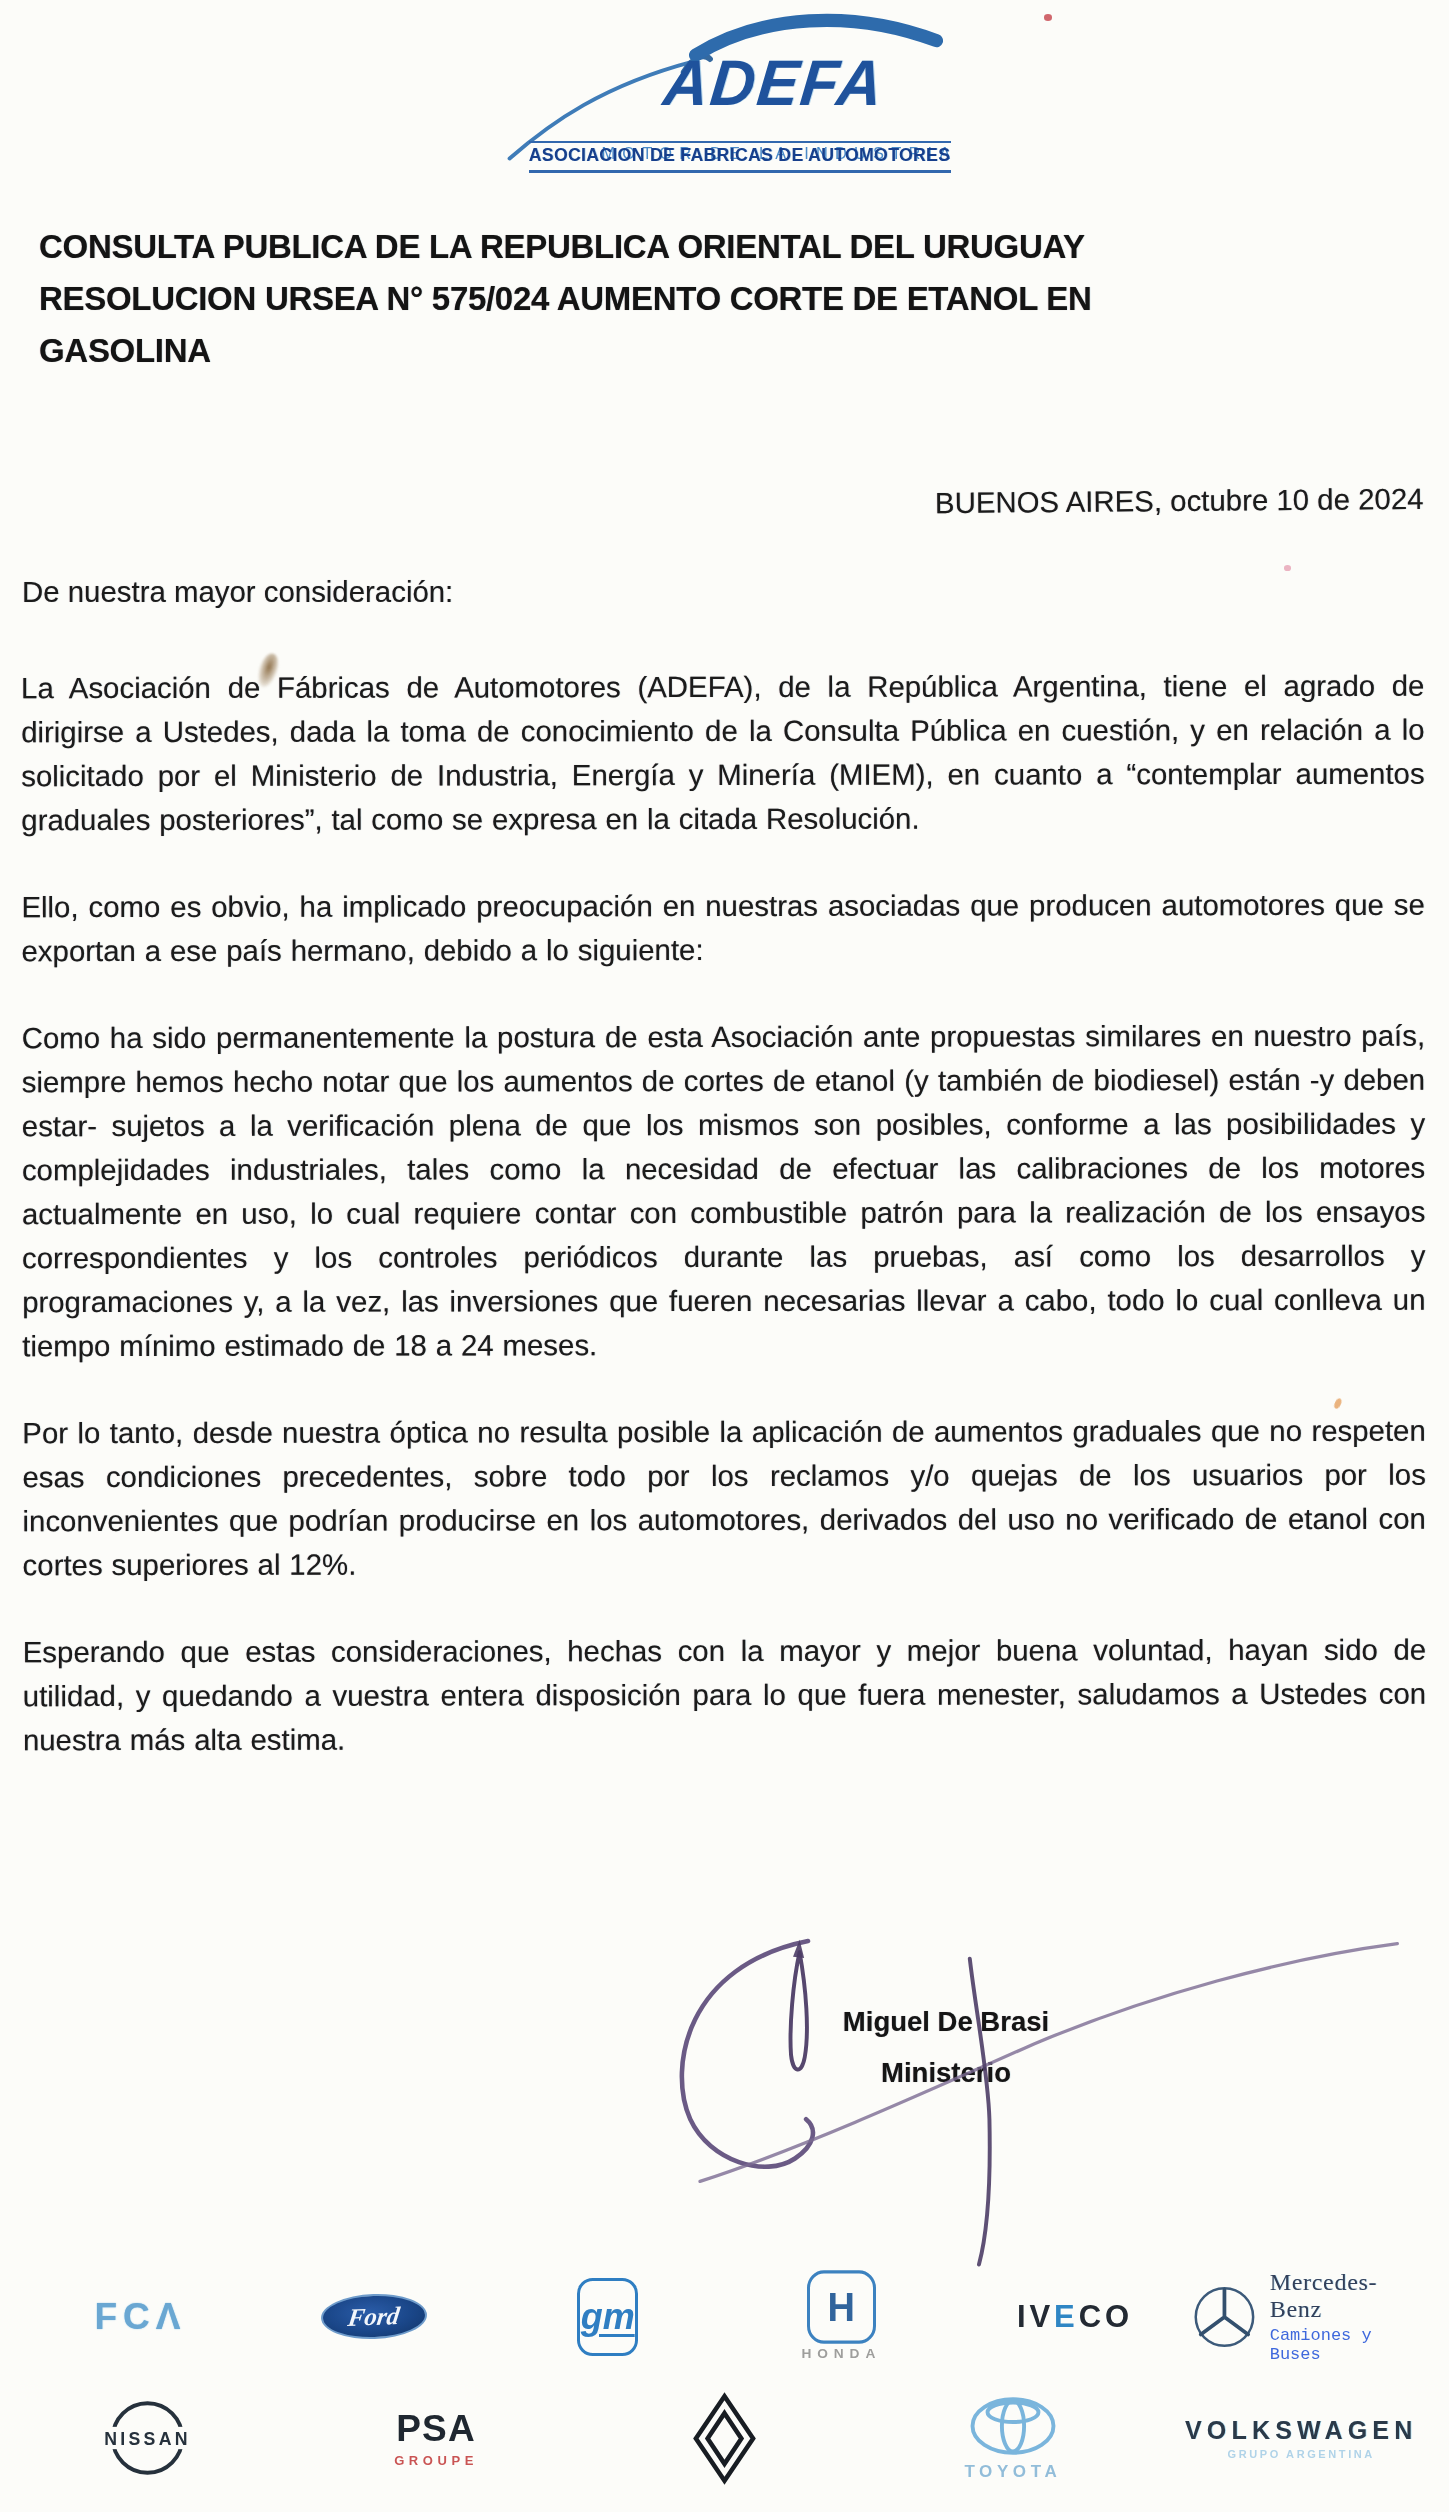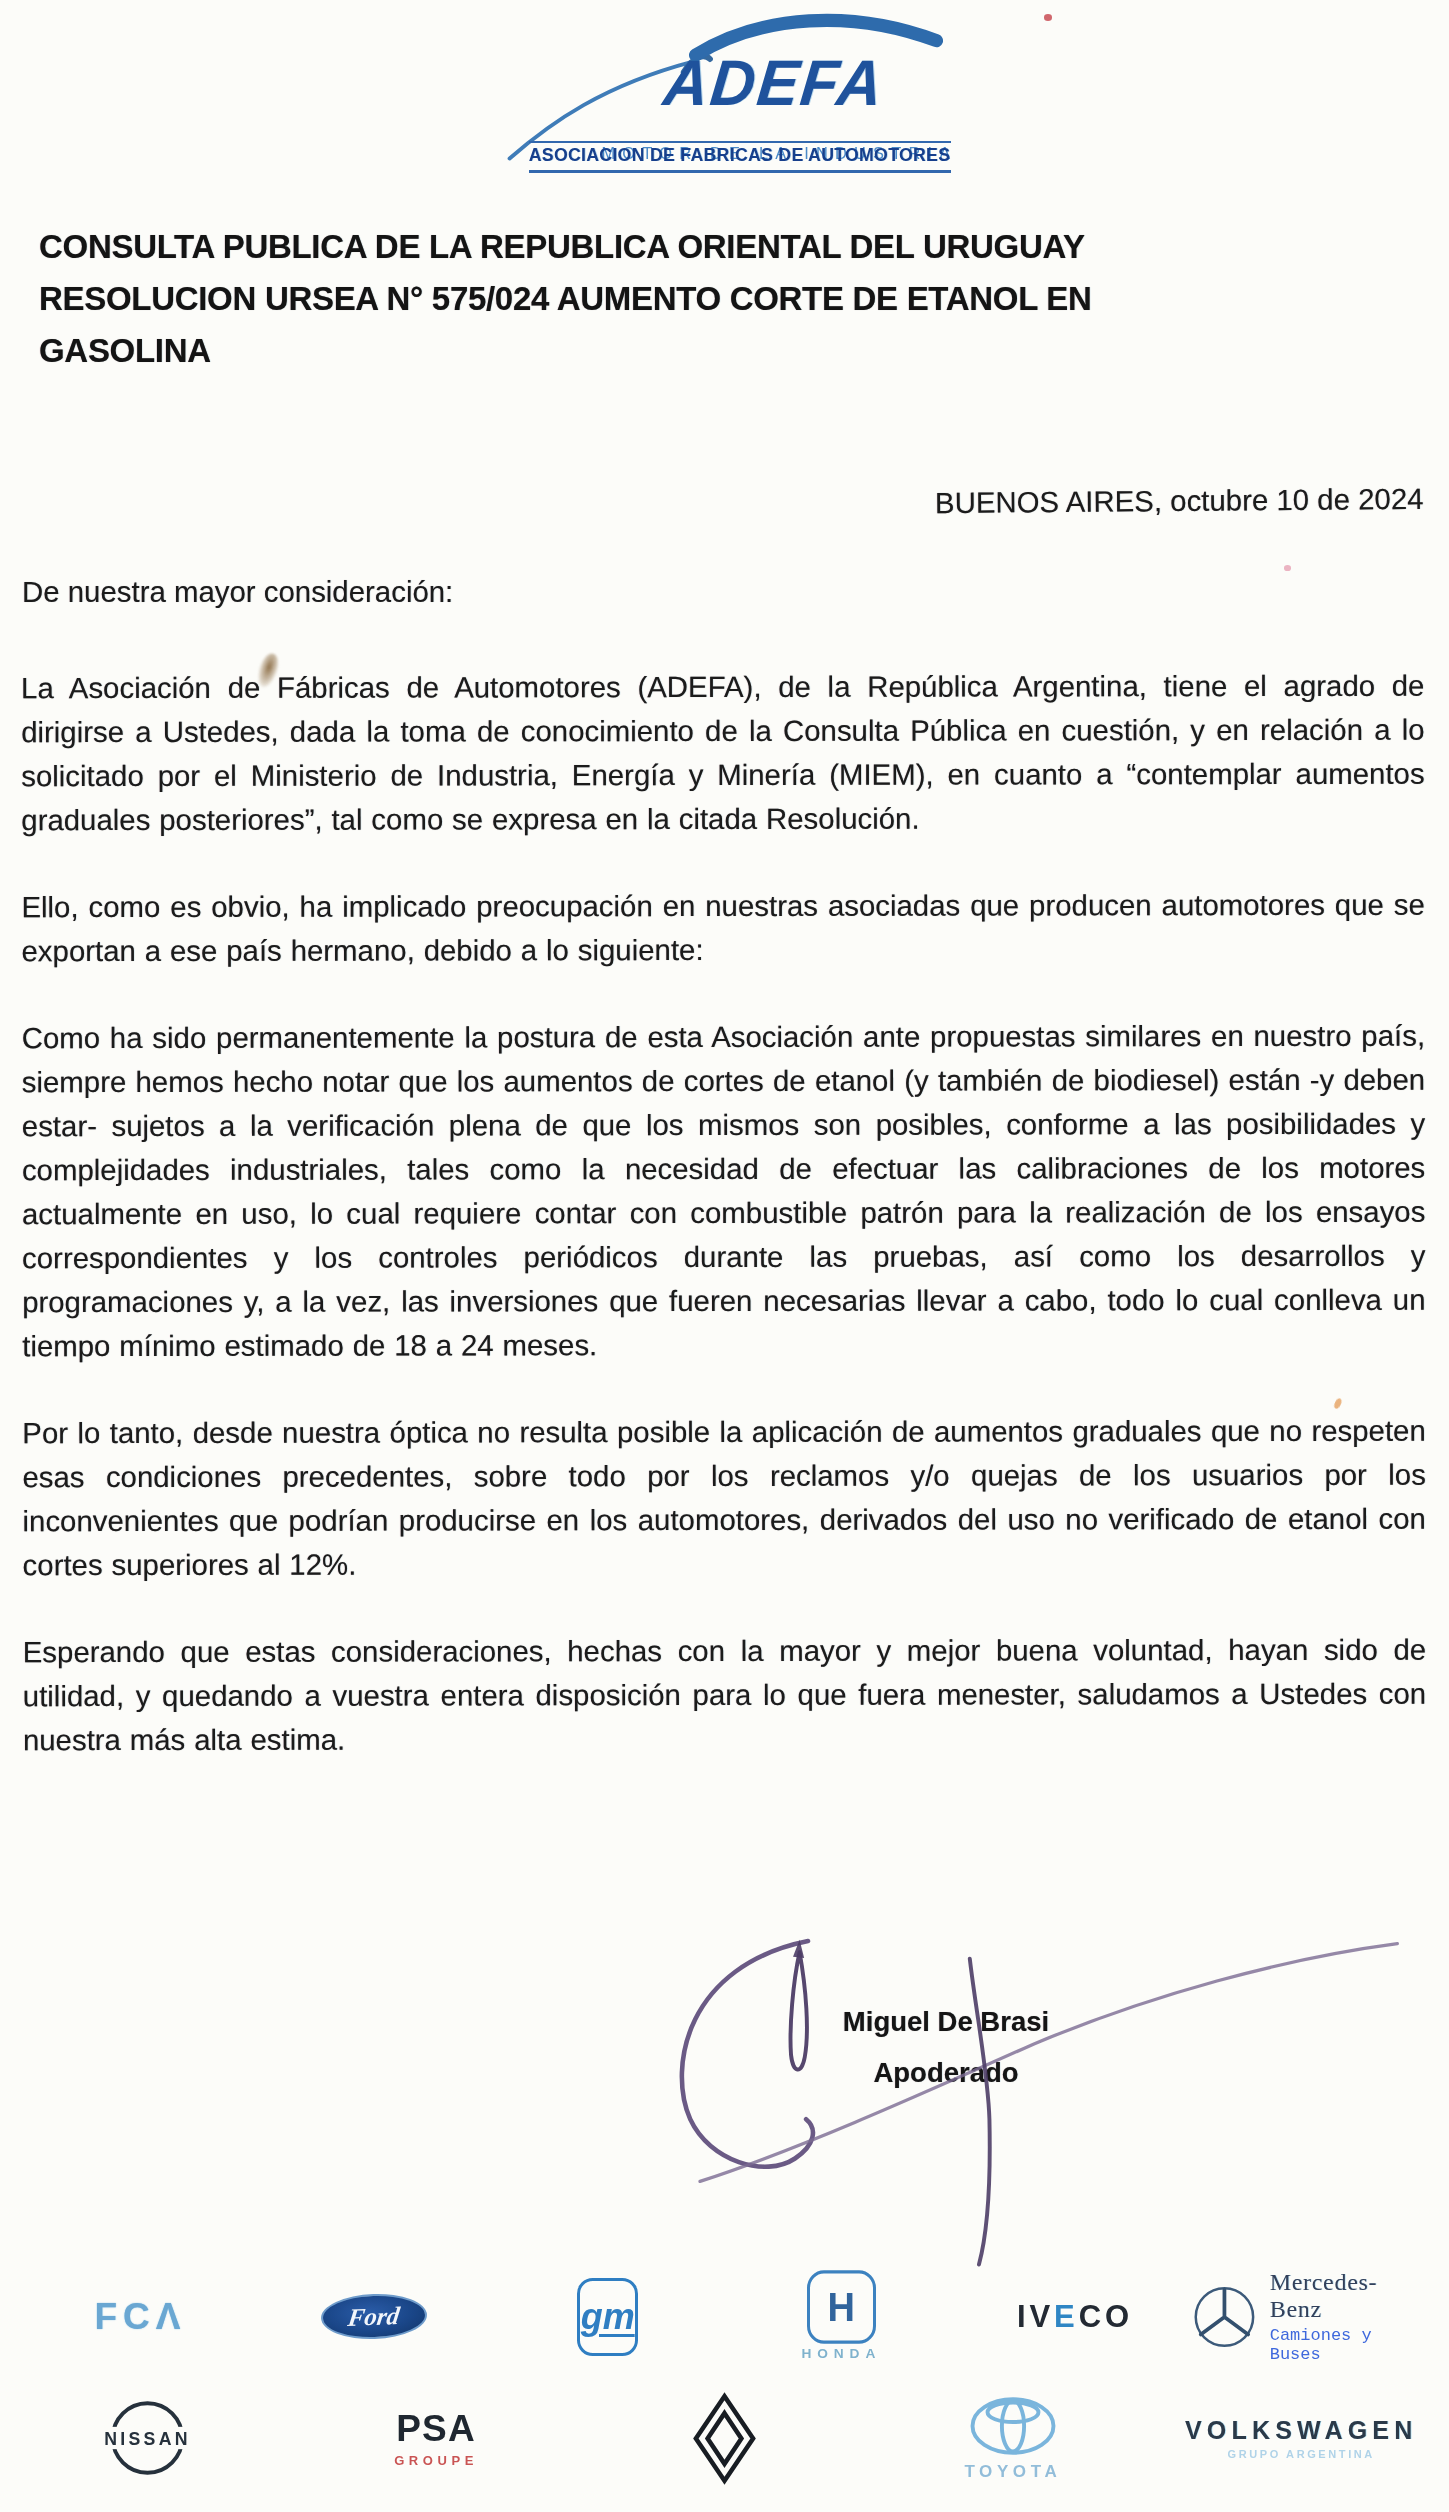--- a/index.html
+++ b/index.html
@@ -71,21 +71,21 @@
   .gm-box{
     width:55px;height:72px;border:3.9px solid #2f7ec2;border-radius:15.7px;
     display:flex;align-items:center;justify-content:center;color:#2f7ec2;
   }
   .gm-box span{font-size:36px;font-weight:700;text-decoration:underline;text-decoration-thickness:2.6px;text-underline-offset:4.6px;font-style:italic;}
   .honda-frame{
     width:63px;height:64px;border:3.9px solid #3c82c0;border-radius:17px;
     display:flex;align-items:center;justify-content:center;
     color:#31649c;font-size:38px;font-weight:800;transform:scaleY(1.05);
   }
-  .honda-sub{font-size:13.7px;letter-spacing:5.9px;color:#0369a1;opacity:.5;filter:blur(0.7px);font-weight:700;}
+  .honda-sub{font-size:13.7px;letter-spacing:5.9px;color:#404040;opacity:.5;filter:blur(0.7px);font-weight:700;}
   .iveco{font-size:31px;font-weight:800;letter-spacing:3.9px;filter:blur(0.3px);}
   .iveco .dk{color:#232a33;} .iveco .bl{color:#2f86c4;}
   .mb-cell{flex-direction:row;gap:13px;}
   .mb-textcol{display:flex;flex-direction:column;align-items:flex-start;gap:2.6px;}
   .mb-name{font-family:"Liberation Serif",serif;font-size:24px;color:#33405a;letter-spacing:0.7px;text-shadow:0.7px 0 0 rgba(90,180,230,.4);}
   .mb-sub{font-size:17px;color:#1d4ed8;opacity:.85;filter:blur(0.4px);font-family:Liberation Mono, monospace;}
   .psa{font-size:37px;font-weight:800;letter-spacing:1.3px;color:#1f2730;filter:blur(0.3px);}
   .psa-sub{font-size:13px;letter-spacing:4.6px;color:#b91c1c;opacity:.75;filter:blur(0.7px);font-weight:700;}
   .scania-cell .row{display:flex;align-items:center;gap:6.5px;}
   .scania-word{font-size:29.4px;font-weight:800;color:#10161d;letter-spacing:0.7px;filter:blur(0.3px);}
@@ -128,21 +128,21 @@
   <div class="paragraphs doc-text">
     <p>La Asociación de Fábricas de Automotores (ADEFA), de la República Argentina, tiene el agrado de dirigirse a Ustedes, dada la toma de conocimiento de la Consulta Pública en cuestión, y en relación a lo solicitado por el Ministerio de Industria, Energía y Minería (MIEM), en cuanto a “contemplar aumentos graduales posteriores”, tal como se expresa en la citada Resolución.</p>
     <p>Ello, como es obvio, ha implicado preocupación en nuestras asociadas que producen automotores que se exportan a ese país hermano, debido a lo siguiente:</p>
     <p>Como ha sido permanentemente la postura de esta Asociación ante propuestas similares en nuestro país, siempre hemos hecho notar que los aumentos de cortes de etanol (y también de biodiesel) están -y deben estar- sujetos a la verificación plena de que los mismos son posibles, conforme a las posibilidades y complejidades industriales, tales como la necesidad de efectuar las calibraciones de los motores actualmente en uso, lo cual requiere contar con combustible patrón para la realización de los ensayos correspondientes y los controles periódicos durante las pruebas, así como los desarrollos y programaciones y, a la vez, las inversiones que fueren necesarias llevar a cabo, todo lo cual conlleva un tiempo mínimo estimado de 18 a 24 meses.</p>
     <p>Por lo tanto, desde nuestra óptica no resulta posible la aplicación de aumentos graduales que no respeten esas condiciones precedentes, sobre todo por los reclamos y/o quejas de los usuarios por los inconvenientes que podrían producirse en los automotores, derivados del uso no verificado de etanol con cortes superiores al 12%.</p>
     <p>Esperando que estas consideraciones, hechas con la mayor y mejor buena voluntad, hayan sido de utilidad, y quedando a vuestra entera disposición para lo que fuera menester, saludamos a Ustedes con nuestra más alta estima.</p>
   </div>
 
   <div class="sig-text doc-text">
     <div>Miguel De Brasi</div>
-    <div>Apoderado</div>
+    <div>Ministerio</div>
   </div>
   <svg class="sig-svg" width="825" height="380" viewBox="0 0 1260 580">
     <path d="M 275 58 C 90 95 60 250 95 330 C 125 395 210 420 255 390 C 285 370 290 345 272 330" fill="none" stroke="#5a4878" stroke-width="7" stroke-linecap="round" opacity=".9"></path>
     <path d="M 262 75 C 272 130 277 195 270 235 C 265 262 252 260 249 232 C 246 190 252 120 262 75" fill="none" stroke="#4d3d66" stroke-width="6" stroke-linecap="round" opacity=".95"></path>
     <path d="M 252 82 L 262 56 L 269 84 Z" fill="#4d3d66" opacity=".9"></path>
     <path d="M 110 425 C 250 380 430 300 620 215 C 800 140 1000 85 1175 62" fill="none" stroke="#7b6a92" stroke-width="5" stroke-linecap="round" opacity=".8"></path>
     <path d="M 522 85 C 532 170 550 260 552 330 C 554 420 550 500 536 552" fill="none" stroke="#4d3d66" stroke-width="6" stroke-linecap="round" opacity=".9"></path>
   </svg>
 
   <div class="members">

